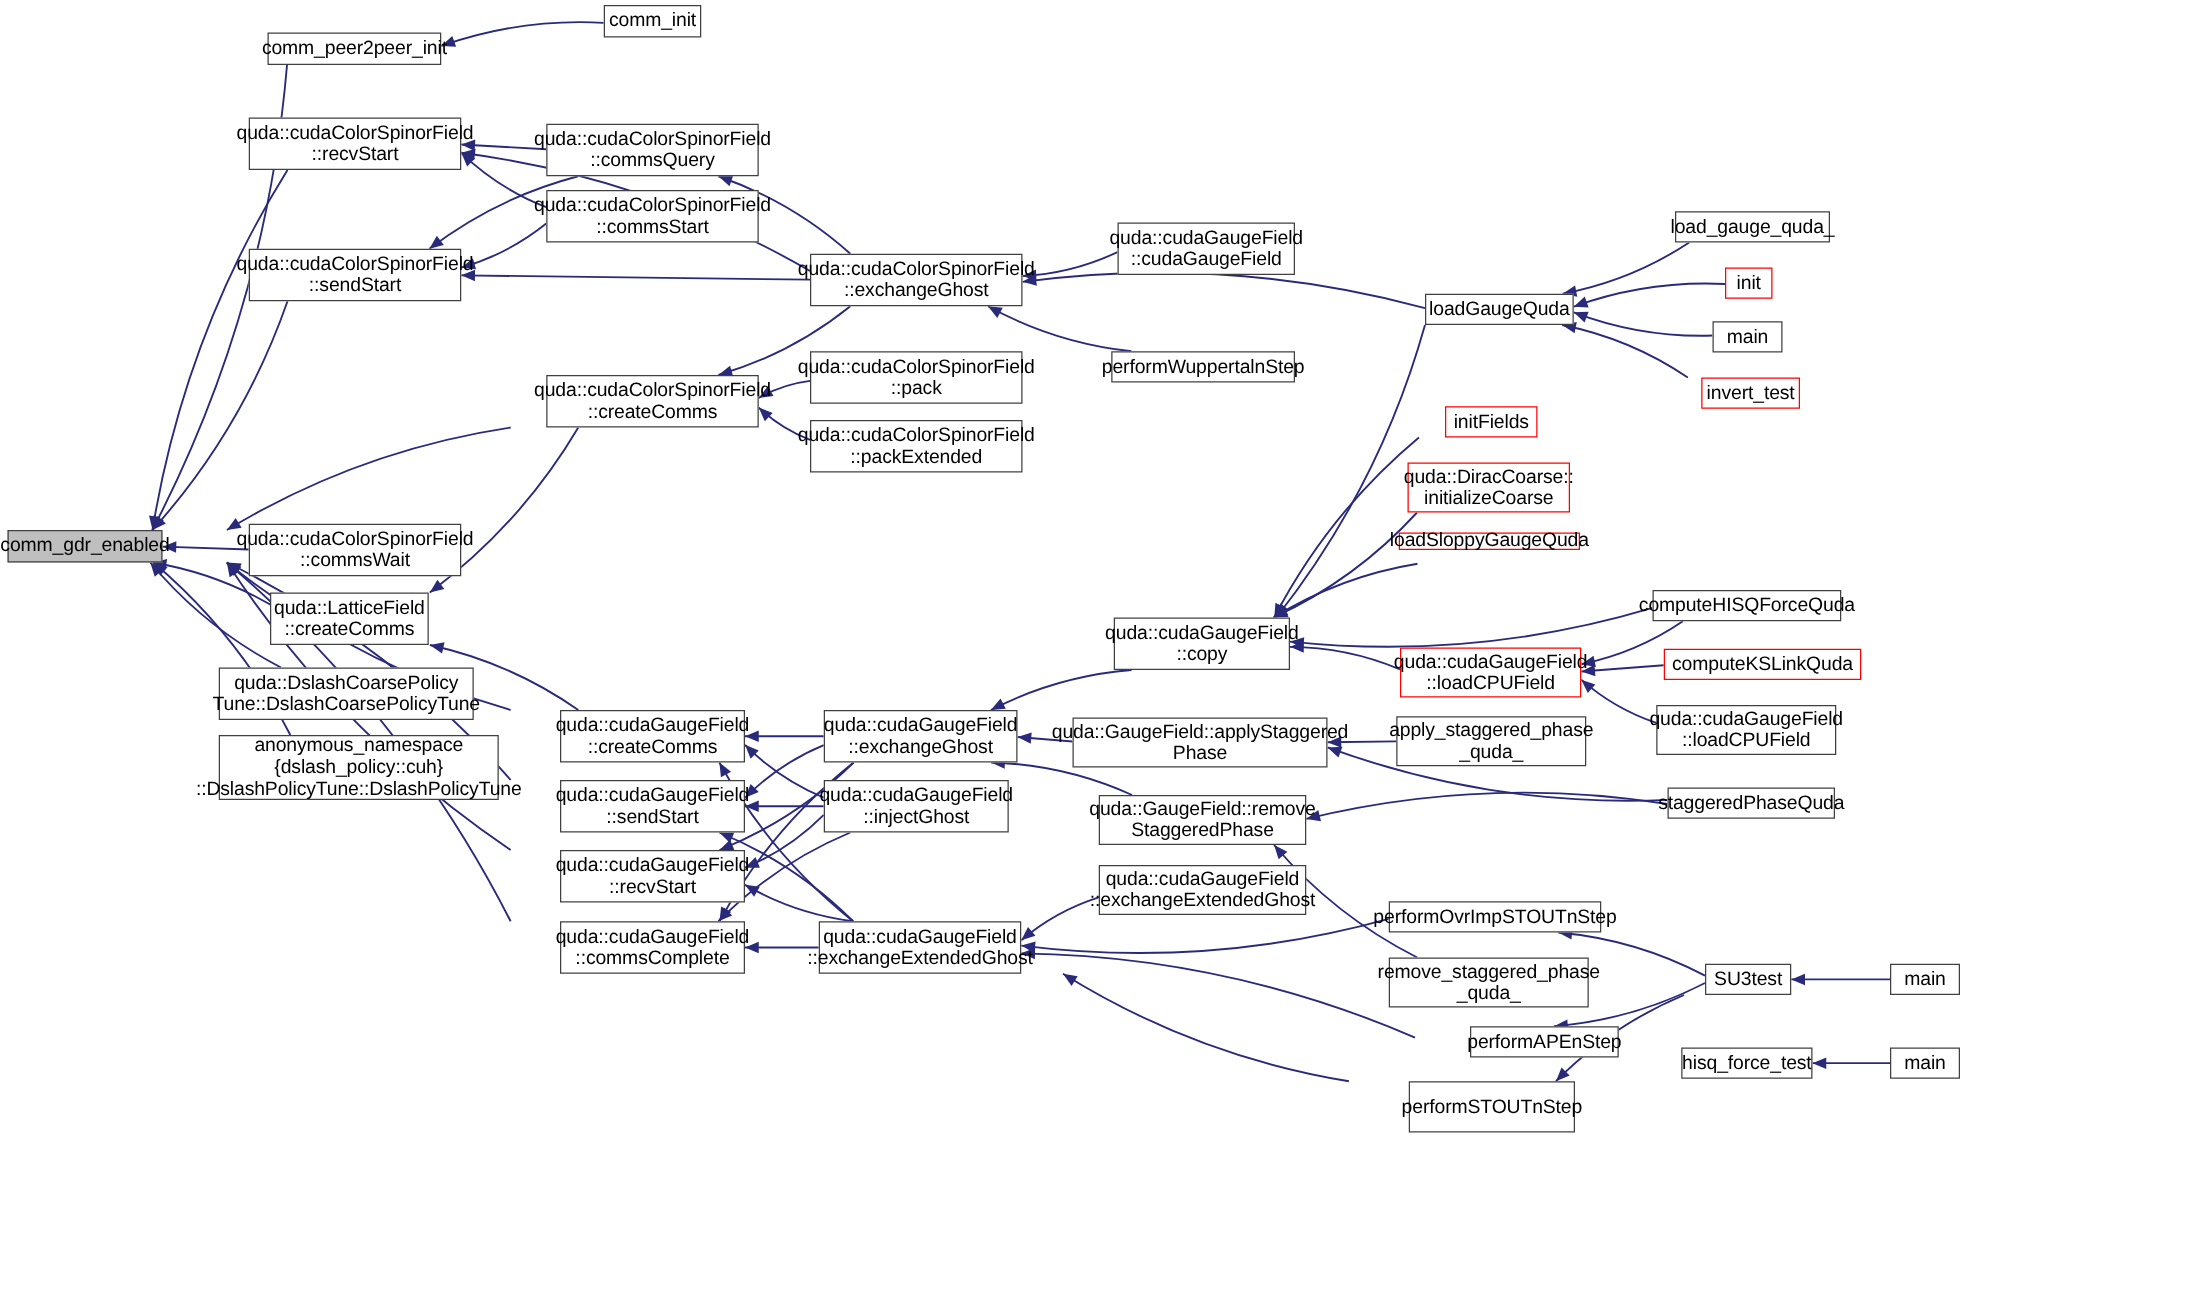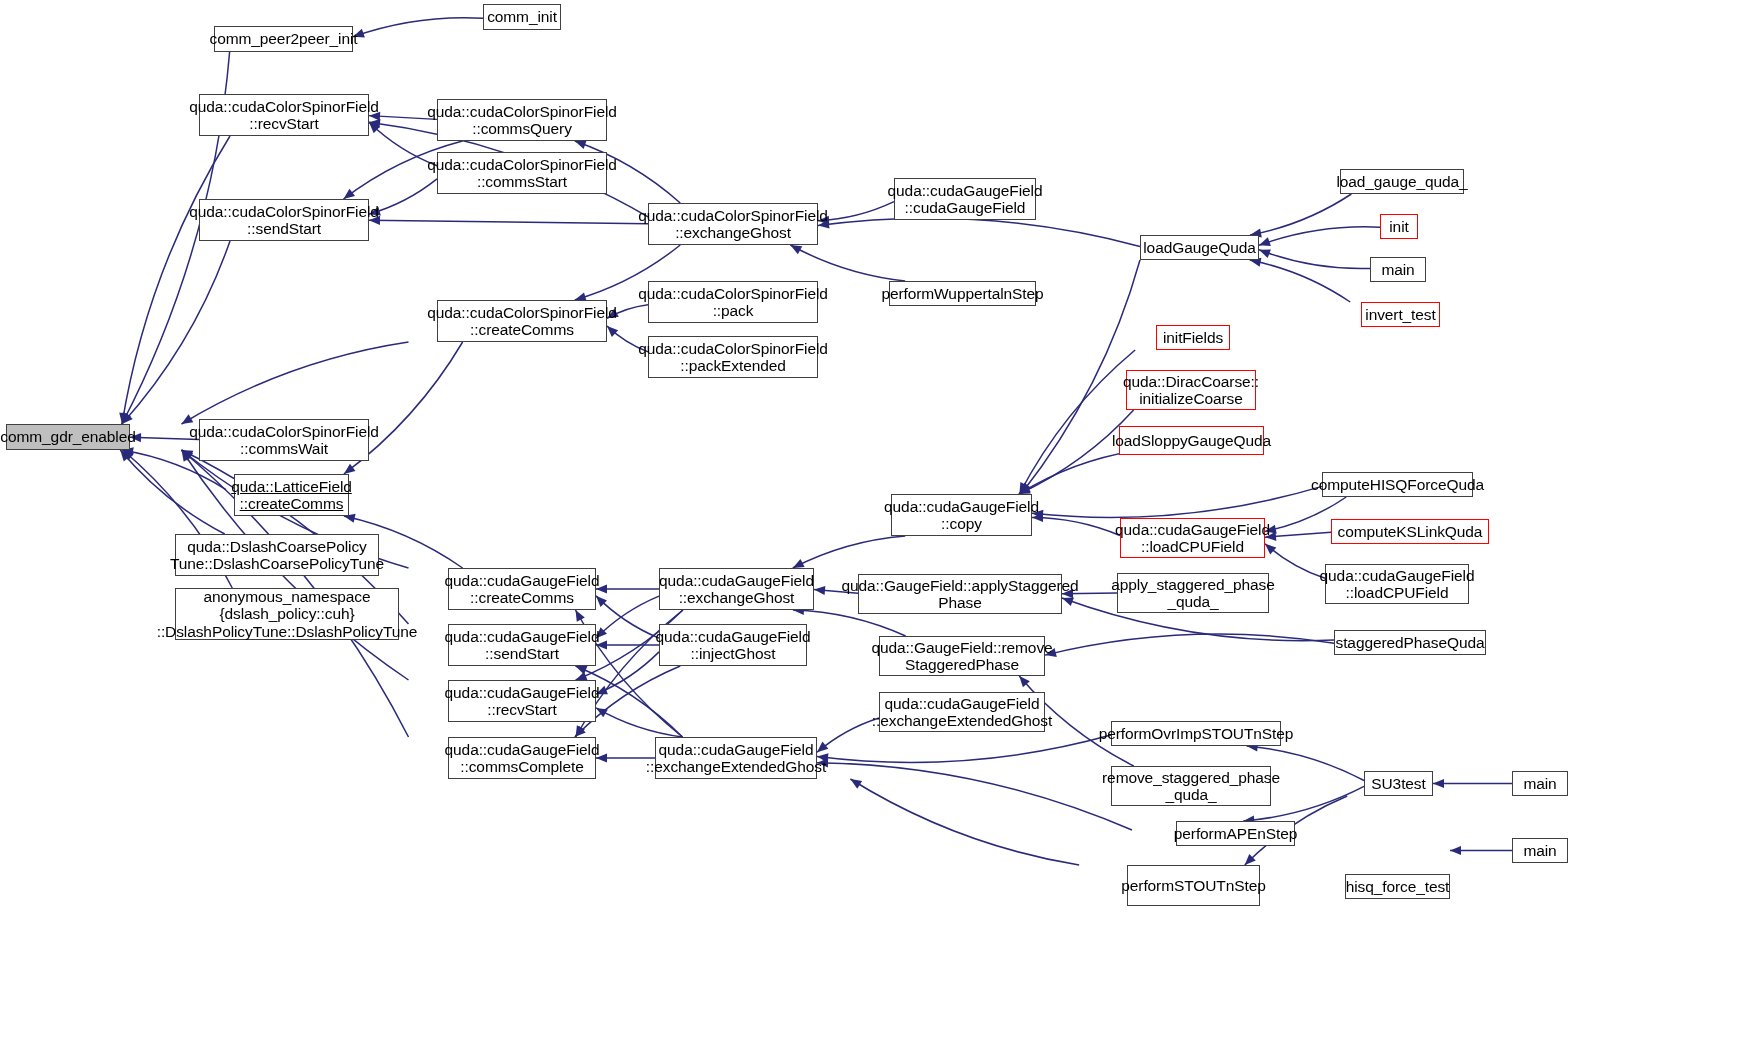--- a/index.html
+++ b/index.html
@@ -221,21 +221,21 @@
       <div class="node" style="left: 648px; top: 203px; width: 170px; height: 42px;">quda::cudaColorSpinorField
 ::exchangeGhost</div>
       <div class="node" style="left: 648px; top: 281px; width: 170px; height: 42px;">quda::cudaColorSpinorField
 ::pack</div>
       <div class="node" style="left: 437px; top: 300px; width: 170px; height: 42px;">quda::cudaColorSpinorField
 ::createComms</div>
       <div class="node" style="left: 648px; top: 336px; width: 170px; height: 42px;">quda::cudaColorSpinorField
 ::packExtended</div>
       <div class="node" style="left: 199px; top: 419px; width: 170px; height: 42px;">quda::cudaColorSpinorField
 ::commsWait</div>
-      <div class="node" style="left: 234px; top: 474px; width: 115px; height: 42px; text-decoration: underline;">quda::LatticeField
+      <div class="node" style="left: 216px; top: 474px; width: 127px; height: 42px;">quda::LatticeField
 ::createComms</div>
       <div class="node" style="left: 175px; top: 588px; width: 224px; height: 52px;">anonymous_namespace
 {dslash_policy::cuh}
 ::DslashPolicyTune::DslashPolicyTune</div>
       <div class="node" style="left: 175px; top: 534px; width: 204px; height: 42px;">quda::DslashCoarsePolicy
 Tune::DslashCoarsePolicyTune</div>
       <div class="node" style="left: 448px; top: 568px; width: 148px; height: 42px;">quda::cudaGaugeField
 ::createComms</div>
       <div class="node" style="left: 659px; top: 568px; width: 155px; height: 42px;">quda::cudaGaugeField
 ::exchangeGhost</div>
@@ -253,41 +253,41 @@
 ::cudaGaugeField</div>
       <div class="node" style="left: 889px; top: 281px; width: 147px; height: 25px;">performWuppertalnStep</div>
       <div class="node" style="left: 1140px; top: 235px; width: 119px; height: 25px;">loadGaugeQuda</div>
       <div class="node" style="left: 1340px; top: 169px; width: 124px; height: 25px;">load_gauge_quda_</div>
       <div class="node red" style="left: 1380px; top: 214px; width: 38px; height: 25px;">init</div>
       <div class="node" style="left: 1370px; top: 257px; width: 56px; height: 25px;">main</div>
       <div class="node red" style="left: 1361px; top: 302px; width: 79px; height: 25px;">invert_test</div>
       <div class="node red" style="left: 1156px; top: 325px; width: 74px; height: 25px;">initFields</div>
       <div class="node red" style="left: 1126px; top: 370px; width: 130px; height: 40px;">quda::DiracCoarse::
 initializeCoarse</div>
-      <div class="node red" style="left: 1119px; top: 426px; width: 145px; height: 29px;">loadSloppyGaugeQuda</div>
+      <div class="node red" style="left: 1119px; top: 426px; width: 145px; height: 14px;">loadSloppyGaugeQuda</div>
       <div class="node" style="left: 891px; top: 494px; width: 141px; height: 42px;">quda::cudaGaugeField
 ::copy</div>
       <div class="node" style="left: 858px; top: 574px; width: 204px; height: 40px;">quda::GaugeField::applyStaggered
 Phase</div>
       <div class="node" style="left: 879px; top: 636px; width: 166px; height: 40px;">quda::GaugeField::remove
 StaggeredPhase</div>
       <div class="node" style="left: 879px; top: 692px; width: 166px; height: 40px;">quda::cudaGaugeField
 ::exchangeExtendedGhost</div>
       <div class="node" style="left: 1322px; top: 472px; width: 151px; height: 25px;">computeHISQForceQuda</div>
       <div class="node red" style="left: 1120px; top: 518px; width: 145px; height: 40px;">quda::cudaGaugeField
 ::loadCPUField</div>
       <div class="node red" style="left: 1331px; top: 519px; width: 158px; height: 25px;">computeKSLinkQuda</div>
       <div class="node" style="left: 1325px; top: 564px; width: 144px; height: 40px;">quda::cudaGaugeField
 ::loadCPUField</div>
       <div class="node" style="left: 1117px; top: 573px; width: 152px; height: 40px;">apply_staggered_phase
 _quda_</div>
-      <div class="node" style="left: 1334px; top: 630px; width: 152px; height: 25px;">staggeredPhaseQuda</div>
+      <div class="node" style="left: 1334px; top: 630px; width: 134px; height: 25px;">staggeredPhaseQuda</div>
       <div class="node" style="left: 1111px; top: 721px; width: 170px; height: 25px;">performOvrImpSTOUTnStep</div>
       <div class="node" style="left: 1111px; top: 766px; width: 160px; height: 40px;">remove_staggered_phase
 _quda_</div>
       <div class="node" style="left: 1176px; top: 821px; width: 119px; height: 25px;">performAPEnStep</div>
       <div class="node" style="left: 1127px; top: 865px; width: 133px; height: 41px;">performSTOUTnStep</div>
       <div class="node" style="left: 1364px; top: 771px; width: 69px; height: 25px;">SU3test</div>
       <div class="node" style="left: 1512px; top: 771px; width: 56px; height: 25px;">main</div>
-      <div class="node" style="left: 1345px; top: 838px; width: 105px; height: 25px; margin-top: 36px;">hisq_force_test</div>
+      <div class="node" style="left: 1345px; top: 838px; width: 105px; height: 25px;">hisq_force_test</div>
       <div class="node" style="left: 1512px; top: 838px; width: 56px; height: 25px;">main</div>
     </div>
 </div>
 
 </body></html>

